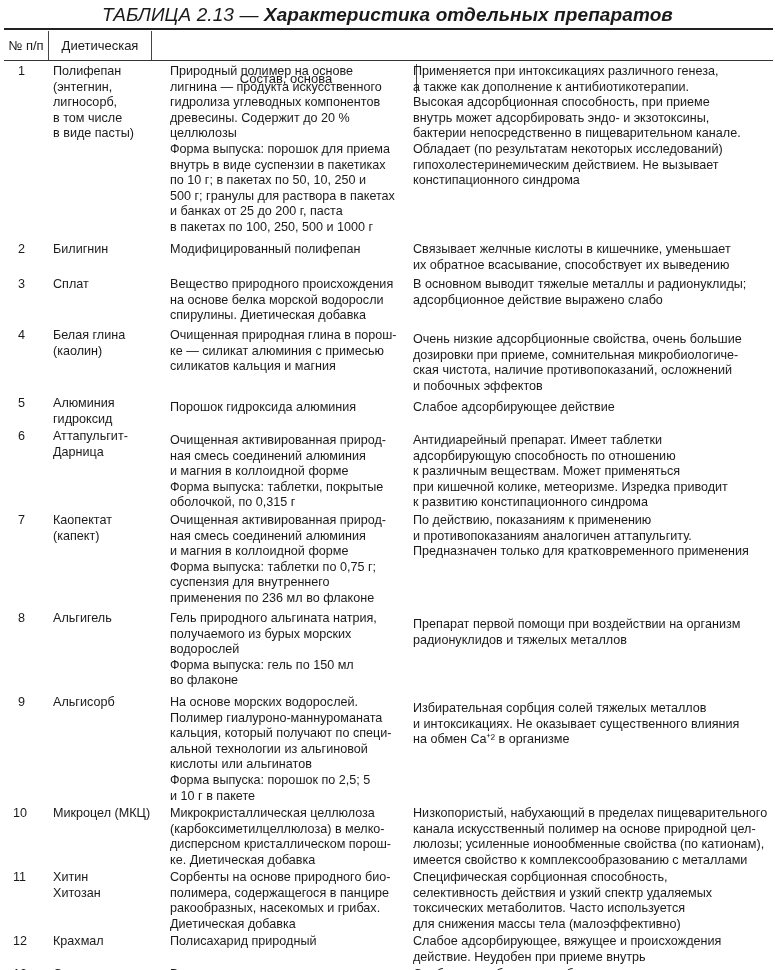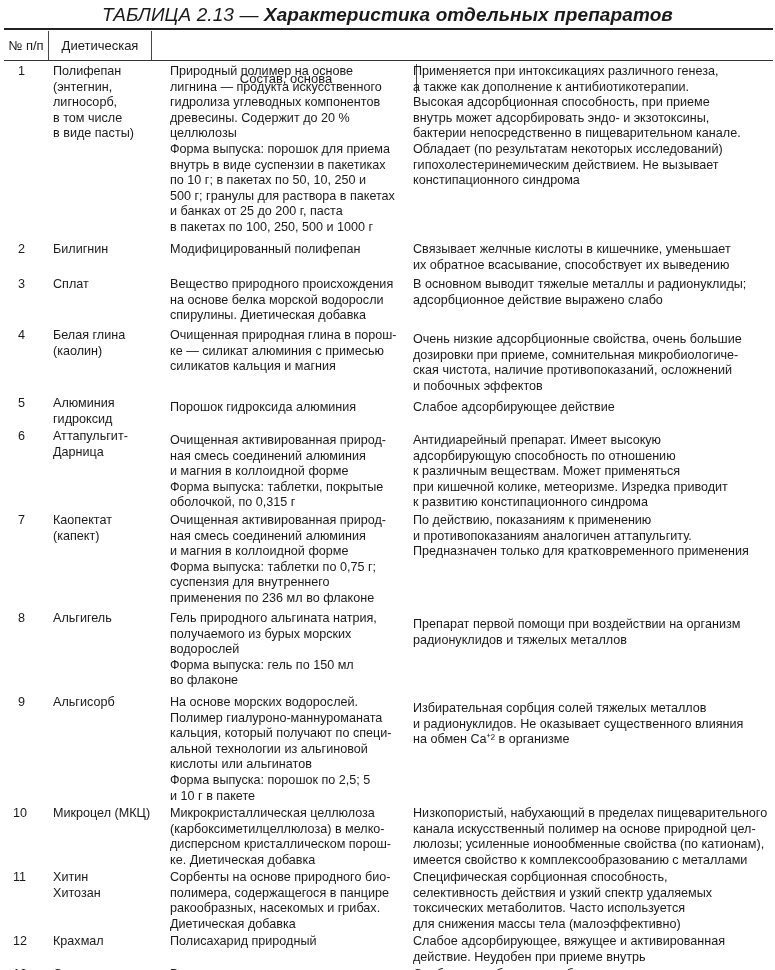--- a/index.html
+++ b/index.html
@@ -114,21 +114,21 @@
   </div>
   <div class="row" style="top: 429px;">
     <div class="c c-num">6</div>
     <div class="c c-name">Аттапульгит-
 Дарница</div>
     <div class="c c-comp" style="top:4px;">Очищенная активированная природ-
 ная смесь соединений алюминия
 и магния в коллоидной форме
 Форма выпуска: таблетки, покрытые
 оболочкой, по 0,315 г</div>
-    <div class="c c-feat" style="top:4px;">Антидиарейный препарат. Имеет высокую
+    <div class="c c-feat" style="top:4px;">Антидиарейный препарат. Имеет таблетки
 адсорбирующую способность по отношению
 к различным веществам. Может применяться
 при кишечной колике, метеоризме. Изредка приводит
 к развитию констипационного синдрома</div>
   </div>
   <div class="row" style="top: 513px;">
     <div class="c c-num">7</div>
     <div class="c c-name">Каопектат
 (капект)</div>
     <div class="c c-comp">Очищенная активированная природ-
@@ -156,21 +156,21 @@
     <div class="c c-num">9</div>
     <div class="c c-name">Альгисорб</div>
     <div class="c c-comp">На основе морских водорослей.
 Полимер гиалуроно-маннуроманата
 кальция, который получают по специ-
 альной технологии из альгиновой
 кислоты или альгинатов
 Форма выпуска: порошок по 2,5; 5
 и 10 г в пакете</div>
     <div class="c c-feat" style="top:6px;">Избирательная сорбция солей тяжелых металлов
-и радионуклидов. Не оказывает существенного влияния
+и интоксикациях. Не оказывает существенного влияния
 на обмен Ca⁺² в организме</div>
   </div>
   <div class="row" style="top: 806px;">
     <div class="c c-num two">10</div>
     <div class="c c-name">Микроцел (МКЦ)</div>
     <div class="c c-comp">Микрокристаллическая целлюлоза
 (карбоксиметилцеллюлоза) в мелко-
 дисперсном кристаллическом порош-
 ке. Диетическая добавка</div>
     <div class="c c-feat">Низкопористый, набухающий в пределах пищеварительного
@@ -188,21 +188,21 @@
 Диетическая добавка</div>
     <div class="c c-feat">Специфическая сорбционная способность,
 селективность действия и узкий спектр удаляемых
 токсических метаболитов. Часто используется
 для снижения массы тела (малоэффективно)</div>
   </div>
   <div class="row" style="top: 934px;">
     <div class="c c-num two">12</div>
     <div class="c c-name">Крахмал</div>
     <div class="c c-comp">Полисахарид природный</div>
-    <div class="c c-feat">Слабое адсорбирующее, вяжущее и активированная
+    <div class="c c-feat">Слабое адсорбирующее, вяжущее и происхождения
 действие. Неудобен при приеме внутрь</div>
   </div>
   <div class="row" style="top: 967px;">
     <div class="c c-num two">13</div>
     <div class="c c-name">Семена льна</div>
     <div class="c c-comp">Высушенные семена льна</div>
     <div class="c c-feat">Слабое адсорбционное, обволакивающее, смягчающее,
 слабительное действие</div>
   </div>
   <div class="row" style="top: 1000px;">

